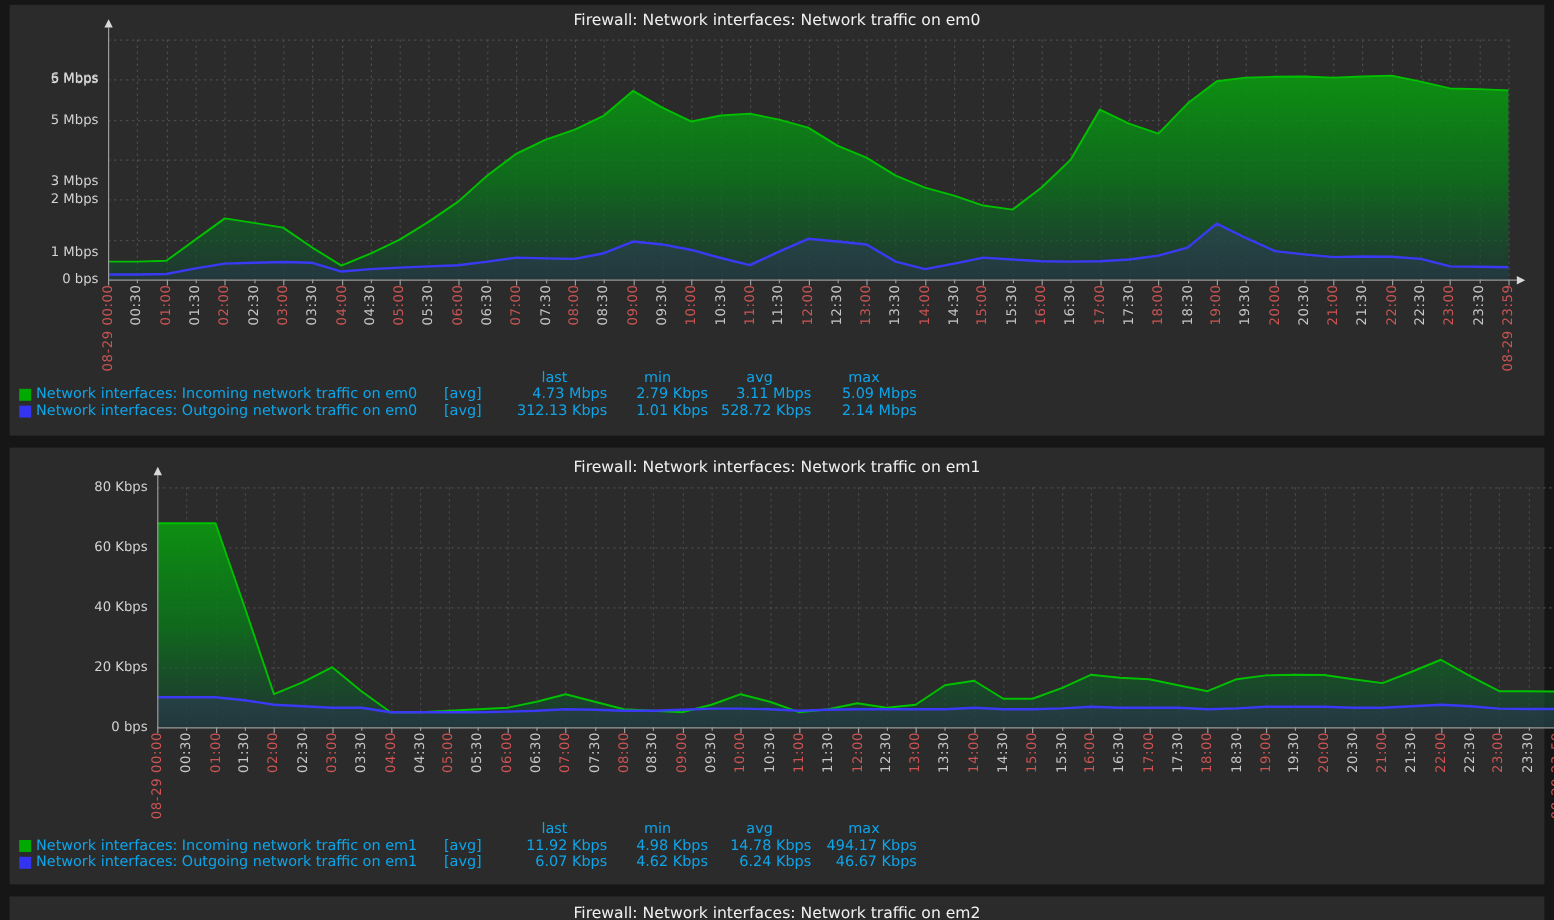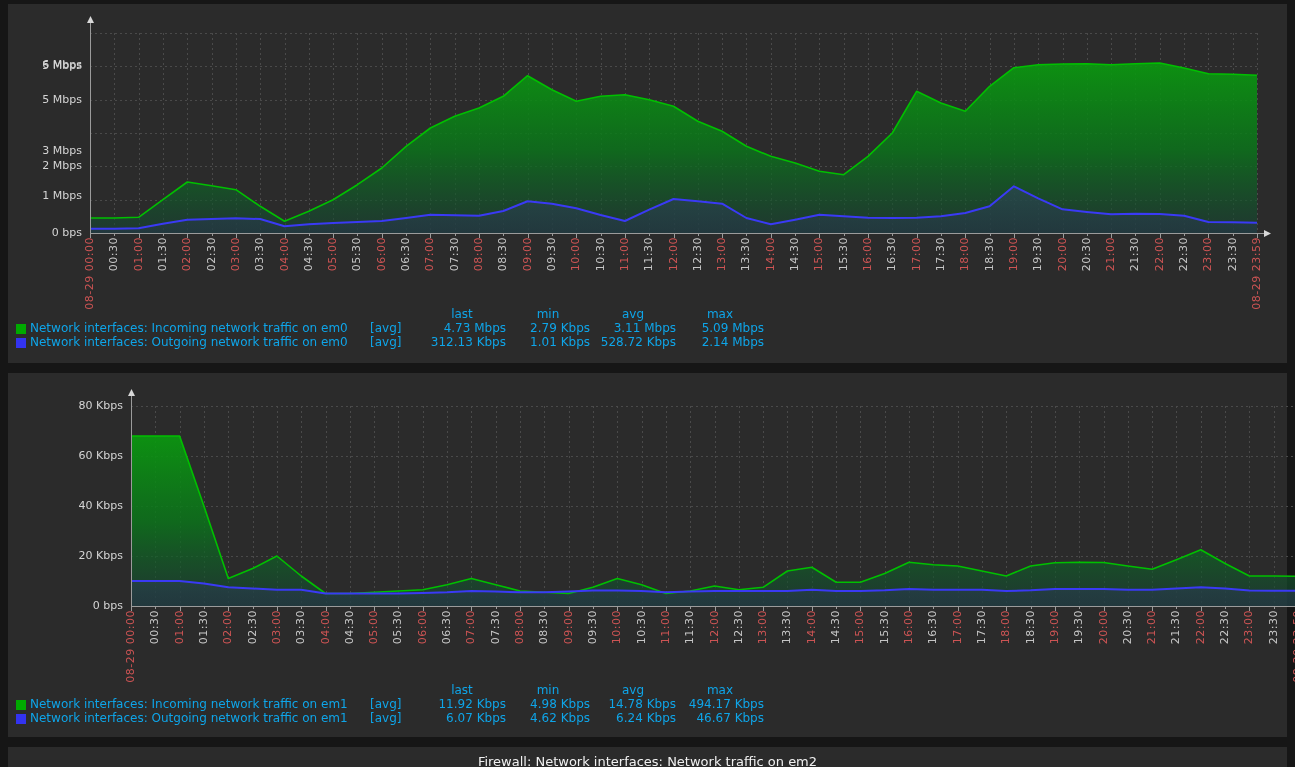--- a/index.html
+++ b/index.html
@@ -42,20 +42,21 @@
     line-height:14px;align-items:center;white-space:nowrap;
   }
   .lnum{text-align:right;}
   .lhead{text-align:center;}
   .sw{width:10px;height:10px;margin-top:1px;}
 </style>
 </head>
 <body>
 
 <div class="panel" id="panel-em0">
+  <div class="graph-title">Firewall: Network interfaces: Network traffic on em0</div>
   <div class="plot-region">
       <svg width="1167" height="208" style="position:absolute;left:0;top:0;overflow:visible">
         <defs>
           <linearGradient id="gf0" gradientUnits="userSpaceOnUse" x1="0" y1="0" x2="0" y2="208">
             <stop offset="0" stop-color="rgba(10,170,10,0.95)"></stop>
             <stop offset="0.6" stop-color="rgba(10,118,26,0.82)"></stop>
             <stop offset="1" stop-color="rgba(22,66,52,0.55)"></stop>
           </linearGradient>
           <linearGradient id="bf0" gradientUnits="userSpaceOnUse" x1="0" y1="0" x2="0" y2="208">
             <stop offset="0" stop-color="rgba(78,116,150,0.82)"></stop>
@@ -182,21 +183,21 @@
         <g fill="#d8d8d8">
           <polygon points="-3,-2 4,-2 0.5,-9"></polygon>
           <polygon points="1174,205 1174,212 1181,208.5"></polygon>
         </g>
       </svg>
       <div class="ylabel" style="top: 1px; margin-top: 32px;">6 Mbps</div>
       <div class="ylabel" style="top: 34.3333px;">5 Mbps</div>
       <div class="ylabel" style="top: 67.6667px;">5 Mbps</div>
       <div class="ylabel" style="top: 119px;">3 Mbps</div>
       <div class="ylabel" style="top: 134.333px;">2 Mbps</div>
-      <div class="ylabel" style="top: 164px;">1 Mbps</div>
+      <div class="ylabel" style="top: 178px;">1 Mbps</div>
       <div class="ylabel" style="top: 201px;">0 bps</div>
       <div class="xlabels" style="top: 212px;">
         <span class="xlabel red" style="left: -7px;">08-29 00:00</span>
         <span class="xlabel" style="left: 17.3125px;">00:30</span>
         <span class="xlabel red" style="left: 41.625px;">01:00</span>
         <span class="xlabel" style="left: 65.9375px;">01:30</span>
         <span class="xlabel red" style="left: 90.25px;">02:00</span>
         <span class="xlabel" style="left: 114.562px;">02:30</span>
         <span class="xlabel red" style="left: 138.875px;">03:00</span>
         <span class="xlabel" style="left: 163.188px;">03:30</span>
@@ -268,20 +269,21 @@
       <span>[avg]</span>
       <span class="lnum">312.13 Kbps</span>
       <span class="lnum">1.01 Kbps</span>
       <span class="lnum">528.72 Kbps</span>
       <span class="lnum">2.14 Mbps</span>
     </div>
   </div>
 </div>
 
 <div class="panel" id="panel-em1">
+  <div class="graph-title">Firewall: Network interfaces: Network traffic on em1</div>
   <div class="plot-region">
       <svg width="1167" height="208" style="position:absolute;left:0;top:0;overflow:visible">
         <defs>
           <linearGradient id="gf1" gradientUnits="userSpaceOnUse" x1="0" y1="0" x2="0" y2="208">
             <stop offset="0" stop-color="rgba(10,170,10,0.95)"></stop>
             <stop offset="0.6" stop-color="rgba(10,118,26,0.82)"></stop>
             <stop offset="1" stop-color="rgba(22,66,52,0.55)"></stop>
           </linearGradient>
           <linearGradient id="bf1" gradientUnits="userSpaceOnUse" x1="0" y1="0" x2="0" y2="208">
             <stop offset="0" stop-color="rgba(78,116,150,0.82)"></stop>

